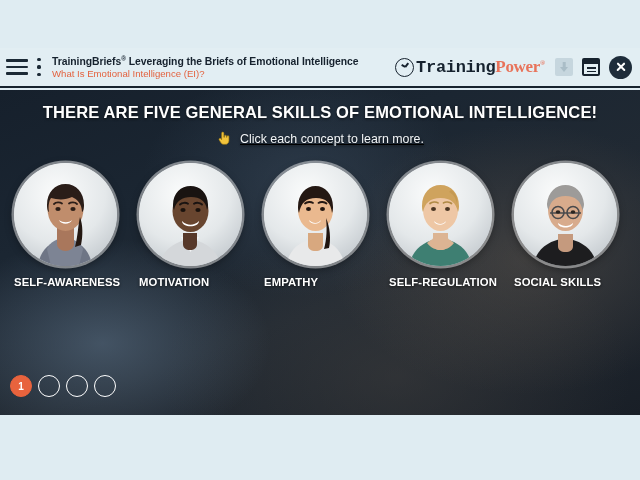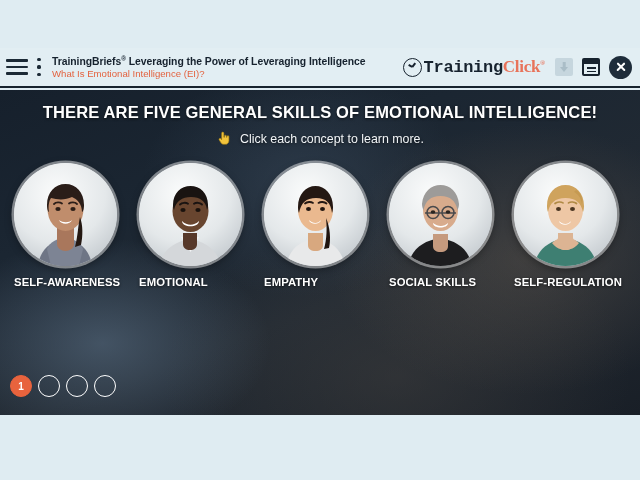--- a/index.html
+++ b/index.html
@@ -269,20 +269,21 @@
 
   #slide-sub-row {
     position: absolute;
     top: 41px;
     left: 0;
     width: 640px;
     display: flex;
     align-items: center;
     justify-content: center;
     gap: 9px;
+    text-decoration: underline;
   }
   .hand-icon {
     width: 15px;
     height: 15px;
     position: relative;
     flex: 0 0 auto;
   }
   .hand-icon svg { display: block; }
   #slide-sub {
     color: #f2f5f7;
@@ -374,27 +375,27 @@
       <i></i>
     </div>
 
     <div class="kebab">
       <i></i>
       <i></i>
       <i></i>
     </div>
 
     <div id="title-block">
-      <div id="course-title"><span>TrainingBriefs</span><sup>®</sup><span> Leveraging the Power of Leveraging Intelligence</span></div>
+      <div id="course-title"><span>TrainingBriefs</span><sup>®</sup><span> Leveraging the Briefs of Emotional Intelligence</span></div>
       <div id="lesson-title">What Is Emotional Intelligence (EI)?</div>
     </div>
 
     <div id="logo">
       <div class="clock-icon"></div>
-      <div class="logo-text"><span class="logo-training">Training</span><span class="logo-briefs">Click</span><span class="logo-reg">®</span></div>
+      <div class="logo-text"><span class="logo-training">Training</span><span class="logo-briefs">Power</span><span class="logo-reg">®</span></div>
     </div>
 
     <div class="hdr-icons">
       <div class="icon-download"></div>
       <div class="icon-notes">
         <span class="l1"></span>
         <span class="l2"></span>
       </div>
       <div class="icon-close"></div>
     </div>
@@ -457,21 +458,21 @@
             <path d="M42 74h18l-8.5 15z" fill="#f4f5f6"></path>
             <path d="M44 70h14v11c0 4-3 6-7 6s-7-2-7-6z" fill="#57392a"></path>
             <ellipse cx="51.5" cy="48" rx="18" ry="21" fill="#68452f"></ellipse>
             <path d="M34 42c0-12 8-19 17.5-19S69 30 69 42c0 2-.5 4-1 5-1-9-7-13-16-13s-15 4-17 13c-.5-1-1-3-1-5z" fill="#191311"></path>
             <ellipse cx="44" cy="47" rx="2.6" ry="2.1" fill="#1a120d"></ellipse>
             <ellipse cx="59" cy="47" rx="2.6" ry="2.1" fill="#1a120d"></ellipse>
             <path d="M41 41.5c2-2 6-2.2 8-.7M55 40.8c2-1.5 6-1.3 8 .7" stroke="#191311" stroke-width="1.9" fill="none" stroke-linecap="round"></path>
             <path d="M43 58c5 5 12 5 17 0 0 7-17 7-17 0z" fill="#ffffff"></path>
           </svg>
         </div>
-        <div class="concept-label">EMOTIONAL</div>
+        <div class="concept-label">MOTIVATION</div>
       </div>
 
       <div class="concept">
         <div class="portrait">
           <svg viewBox="0 0 103 103">
             <defs>
               <radialGradient id="bg3" cx="42%" cy="30%" r="78%">
                 <stop offset="0%" stop-color="#fbfcfc"></stop>
                   <stop offset="60%" stop-color="#e4e8ea"></stop>
                   <stop offset="100%" stop-color="#c2c8cd"></stop>
@@ -483,20 +484,46 @@
             <ellipse cx="51.5" cy="47" rx="17.5" ry="21" fill="#eab98f"></ellipse>
             <path d="M34 44c0-13 8-21 17.5-21S69 31 69 44c0 3-.5 5-1 6-1-10-6-15-16-15s-15 5-17 15c-.5-1-1-3-1-6z" fill="#241813"></path>
             <path d="M62 55c4 9 5 21 3 30l-5 1c3-10 3-22 2-31z" fill="#1f140f"></path>
             <ellipse cx="44.5" cy="46" rx="2.5" ry="1.9" fill="#221610"></ellipse>
             <ellipse cx="58.5" cy="46" rx="2.5" ry="1.9" fill="#221610"></ellipse>
             <path d="M41 40.5c2-1.8 6-2 8-.6M54.5 39.9c2-1.4 6-1.2 8 .6" stroke="#241813" stroke-width="1.8" fill="none" stroke-linecap="round"></path>
             <path d="M45 57c4 4 9 4 12 0-1 5-11 5-12 0z" fill="#fff"></path>
           </svg>
         </div>
         <div class="concept-label">EMPATHY</div>
+      </div>
+
+      <div class="concept">
+        <div class="portrait">
+          <svg viewBox="0 0 103 103">
+            <defs>
+              <radialGradient id="bg5" cx="42%" cy="30%" r="78%">
+                <stop offset="0%" stop-color="#fbfcfc"></stop>
+                  <stop offset="60%" stop-color="#e4e8ea"></stop>
+                  <stop offset="100%" stop-color="#c2c8cd"></stop>
+              </radialGradient>
+            </defs>
+            <rect width="103" height="103" fill="url(#bg5)"></rect>
+            <path d="M20 103c3-16 14-25 31.5-28C69 78 80 87 83 103z" fill="#3e7f72"></path>
+            <path d="M38 80c4-4 9-6 13.5-6S61 76 65 80c-4 5-9 7-13.5 7S42 85 38 80z" fill="#dcb493"></path>
+            <path d="M44 70h15v11c0 4-3 6-7.5 6S44 85 44 81z" fill="#dcb493"></path>
+            <ellipse cx="51.5" cy="47" rx="17.5" ry="21" fill="#eec7a5"></ellipse>
+            <path d="M33 43c0-13 8-21 18.5-21S70 30 70 43c0 3-.5 5-1 6-2-9-7-14-17.5-14S36 40 34 49c-.5-1-1-3-1-6z" fill="#cfa35d"></path>
+            <path d="M62 27c5 3 7 9 6 14-1-6-4-10-8-12z" fill="#c59a52"></path>
+            <ellipse cx="44.5" cy="46" rx="2.5" ry="1.9" fill="#4a3522"></ellipse>
+            <ellipse cx="58.5" cy="46" rx="2.5" ry="1.9" fill="#4a3522"></ellipse>
+            <path d="M41 40.5c2-1.8 6-2 8-.6M54.5 39.9c2-1.4 6-1.2 8 .6" stroke="#b08a45" stroke-width="1.7" fill="none" stroke-linecap="round"></path>
+            <path d="M45 58c4 4 9 4 12 0-1 5-11 5-12 0z" fill="#fff"></path>
+          </svg>
+        </div>
+        <div class="concept-label">SELF-REGULATION</div>
       </div>
 
       <div class="concept">
         <div class="portrait">
           <svg viewBox="0 0 103 103">
             <defs>
               <radialGradient id="bg4" cx="42%" cy="30%" r="78%">
                 <stop offset="0%" stop-color="#fbfcfc"></stop>
                   <stop offset="60%" stop-color="#e4e8ea"></stop>
                   <stop offset="100%" stop-color="#c2c8cd"></stop>
@@ -511,46 +538,20 @@
             <circle cx="44" cy="49.5" r="6" fill="none" stroke="#4a4a4c" stroke-width="1.6"></circle>
             <circle cx="59" cy="49.5" r="6" fill="none" stroke="#4a4a4c" stroke-width="1.6"></circle>
             <ellipse cx="44" cy="49" rx="2.3" ry="1.8" fill="#2a2420"></ellipse>
             <ellipse cx="59" cy="49" rx="2.3" ry="1.8" fill="#2a2420"></ellipse>
             <path d="M44 60c5 4 11 4 15 0 0 6-15 6-15 0z" fill="#ffffff"></path>
           </svg>
         </div>
         <div class="concept-label">SOCIAL SKILLS</div>
       </div>
 
-      <div class="concept">
-        <div class="portrait">
-          <svg viewBox="0 0 103 103">
-            <defs>
-              <radialGradient id="bg5" cx="42%" cy="30%" r="78%">
-                <stop offset="0%" stop-color="#fbfcfc"></stop>
-                  <stop offset="60%" stop-color="#e4e8ea"></stop>
-                  <stop offset="100%" stop-color="#c2c8cd"></stop>
-              </radialGradient>
-            </defs>
-            <rect width="103" height="103" fill="url(#bg5)"></rect>
-            <path d="M20 103c3-16 14-25 31.5-28C69 78 80 87 83 103z" fill="#3e7f72"></path>
-            <path d="M38 80c4-4 9-6 13.5-6S61 76 65 80c-4 5-9 7-13.5 7S42 85 38 80z" fill="#dcb493"></path>
-            <path d="M44 70h15v11c0 4-3 6-7.5 6S44 85 44 81z" fill="#dcb493"></path>
-            <ellipse cx="51.5" cy="47" rx="17.5" ry="21" fill="#eec7a5"></ellipse>
-            <path d="M33 43c0-13 8-21 18.5-21S70 30 70 43c0 3-.5 5-1 6-2-9-7-14-17.5-14S36 40 34 49c-.5-1-1-3-1-6z" fill="#cfa35d"></path>
-            <path d="M62 27c5 3 7 9 6 14-1-6-4-10-8-12z" fill="#c59a52"></path>
-            <ellipse cx="44.5" cy="46" rx="2.5" ry="1.9" fill="#4a3522"></ellipse>
-            <ellipse cx="58.5" cy="46" rx="2.5" ry="1.9" fill="#4a3522"></ellipse>
-            <path d="M41 40.5c2-1.8 6-2 8-.6M54.5 39.9c2-1.4 6-1.2 8 .6" stroke="#b08a45" stroke-width="1.7" fill="none" stroke-linecap="round"></path>
-            <path d="M45 58c4 4 9 4 12 0-1 5-11 5-12 0z" fill="#fff"></path>
-          </svg>
-        </div>
-        <div class="concept-label">SELF-REGULATION</div>
-      </div>
-
     </div>
 
     <div id="pagination">
       <div class="dot active">1</div>
       <div class="dot"></div>
       <div class="dot"></div>
       <div class="dot"></div>
     </div>
 
   </div>

